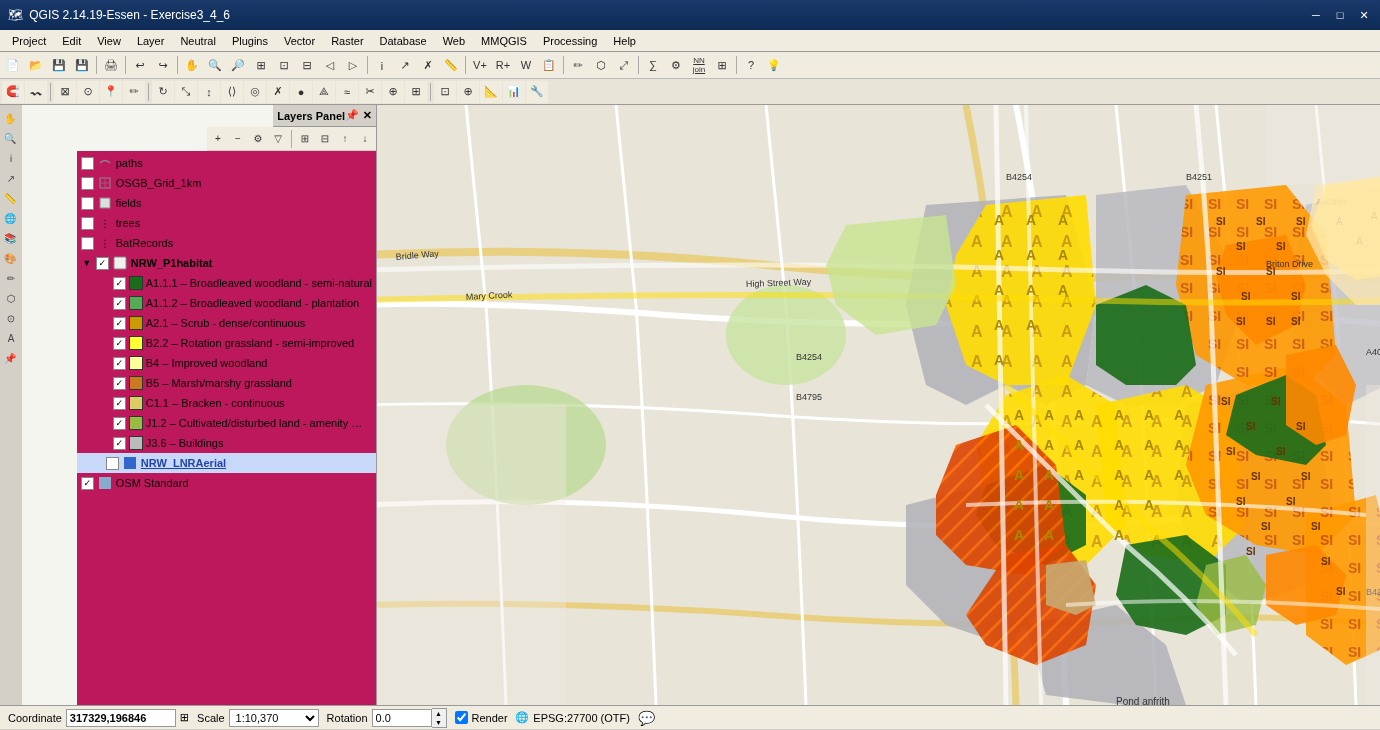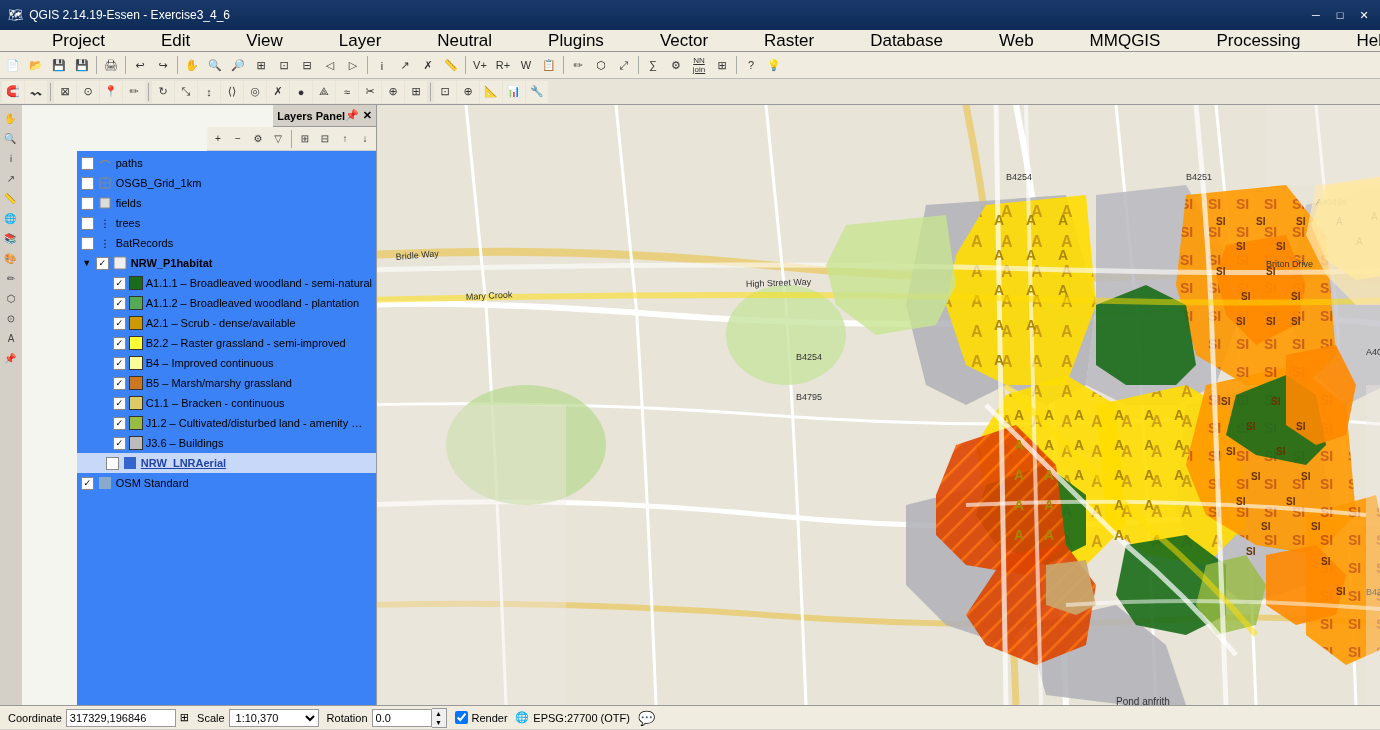--- a/index.html
+++ b/index.html
@@ -25,23 +25,22 @@
       height: 22px;
       background: #f0ece0;
       display: flex;
       align-items: center;
       border-bottom: 1px solid #999;
       padding: 0 4px;
     }
     #menubar span {
       padding: 2px 8px;
       cursor: pointer;
-      font-size: 17px;
+      font-size: 11px;
       color: #000;
-      margin-left: 40px;
     }
 
     
     #toolbars {
       background: #f0ece0;
       border-bottom: 1px solid #999;
     }
     .toolbar-row {
       height: 26px;
       display: flex;
@@ -112,21 +111,21 @@
       background: #f0ece0;
       display: flex;
       align-items: center;
       padding: 0 2px;
       gap: 2px;
       border-bottom: 1px solid #ccc;
     }
     #layers-list {
       flex: 1;
       overflow-y: auto;
-      background: #3b82f6;
+      background: #be185d;
       padding: 2px 0;
     }
     .layer-item {
       display: flex;
       align-items: center;
       padding: 1px 4px;
       cursor: pointer;
       height: 20px;
       gap: 3px;
     }
@@ -421,33 +420,33 @@
 
       <div class="layer-item layer-sub2">
         <div class="layer-check checked">✓</div>
         <div class="legend-swatch" style="background:#55aa55; border-color:#333;"></div>
         <span>A1.1.2 – Broadleaved woodland - plantation</span>
       </div>
 
       <div class="layer-item layer-sub2">
         <div class="layer-check checked">✓</div>
         <div class="legend-swatch" style="background:#cc9900; border-color:#333;"></div>
-        <span>A2.1 – Scrub - dense/available</span>
+        <span>A2.1 – Scrub - dense/continuous</span>
       </div>
 
       <div class="layer-item layer-sub2">
         <div class="layer-check checked">✓</div>
         <div class="legend-swatch" style="background:#ffff33; border-color:#333;"></div>
-        <span>B2.2 – Raster grassland - semi-improved</span>
+        <span>B2.2 – Rotation grassland - semi-improved</span>
       </div>
 
       <div class="layer-item layer-sub2">
         <div class="layer-check checked">✓</div>
         <div class="legend-swatch" style="background:#ffff99; border-color:#333;"></div>
-        <span>B4 – Improved continuous</span>
+        <span>B4 – Improved woodland</span>
       </div>
 
       <div class="layer-item layer-sub2">
         <div class="layer-check checked">✓</div>
         <div class="legend-swatch" style="background:#cc7722; border-color:#333;"></div>
         <span>B5 – Marsh/marshy grassland</span>
       </div>
 
       <div class="layer-item layer-sub2">
         <div class="layer-check checked">✓</div>
@@ -690,21 +689,21 @@
 
       <polygon points="960,80 1025,70 1025,170 990,175 960,155 945,120" fill="#ffe8a0" opacity="0.8"></polygon>
     </svg>
   </div>
 </div>
 
 <div id="statusbar">
 
   <div class="status-field">
     <label>Coordinate</label>
-    <input class="status-input" style="width: 110px;" value="317329,196846">
+    <input class="status-input" style="width: 110px; font-weight: bold;" value="317329,196846">
     <span style="cursor:pointer;">⊞</span>
   </div>
 
   <div class="status-field">
     <label>Scale</label>
     <select class="status-combo" style="width:90px;">
       <option>1:10,370</option>
       <option>1:5,000</option>
       <option>1:25,000</option>
       <option>1:50,000</option>

